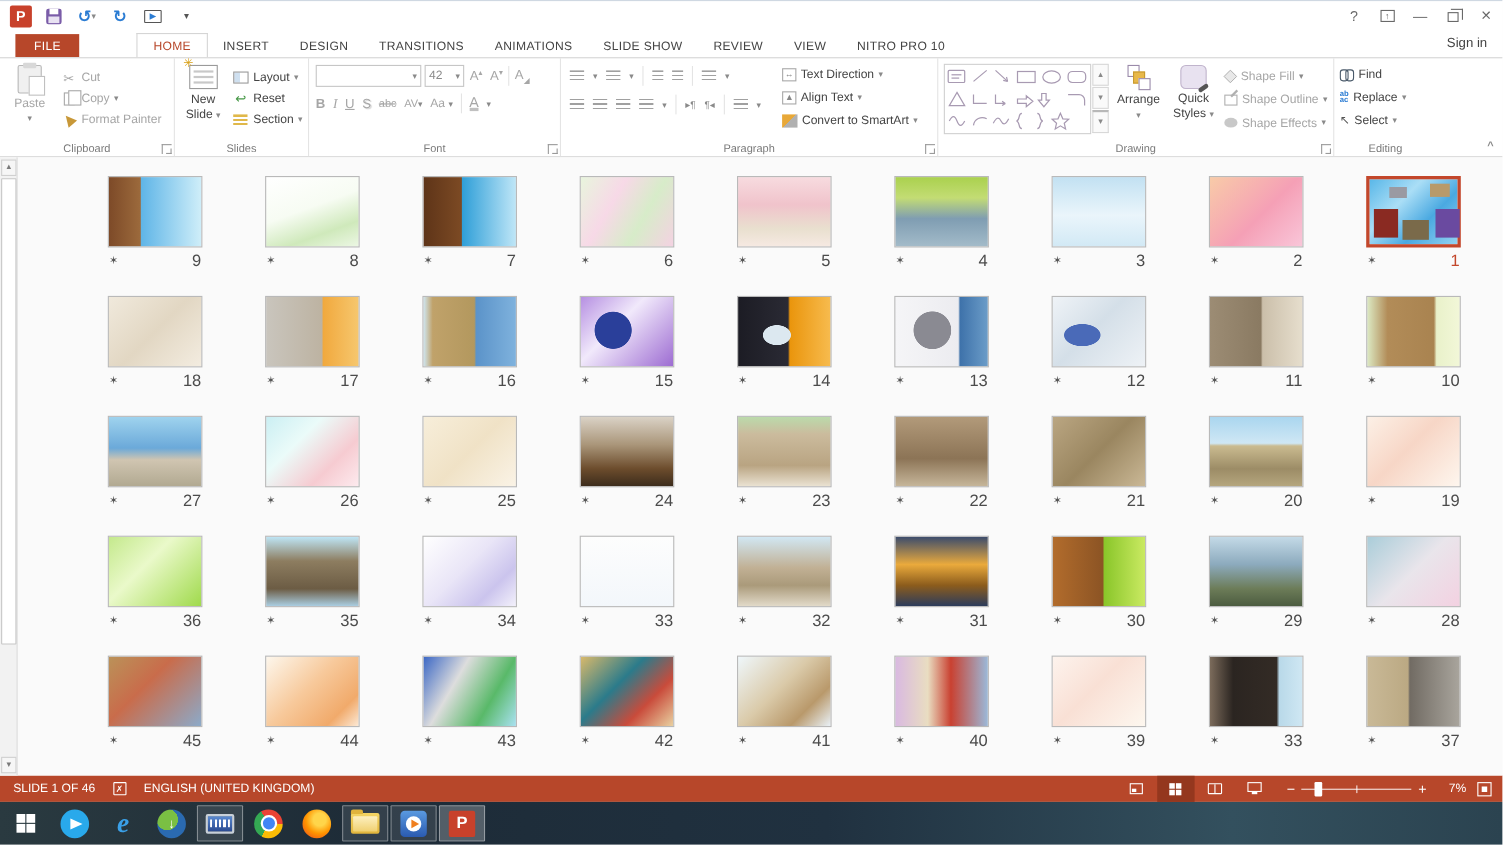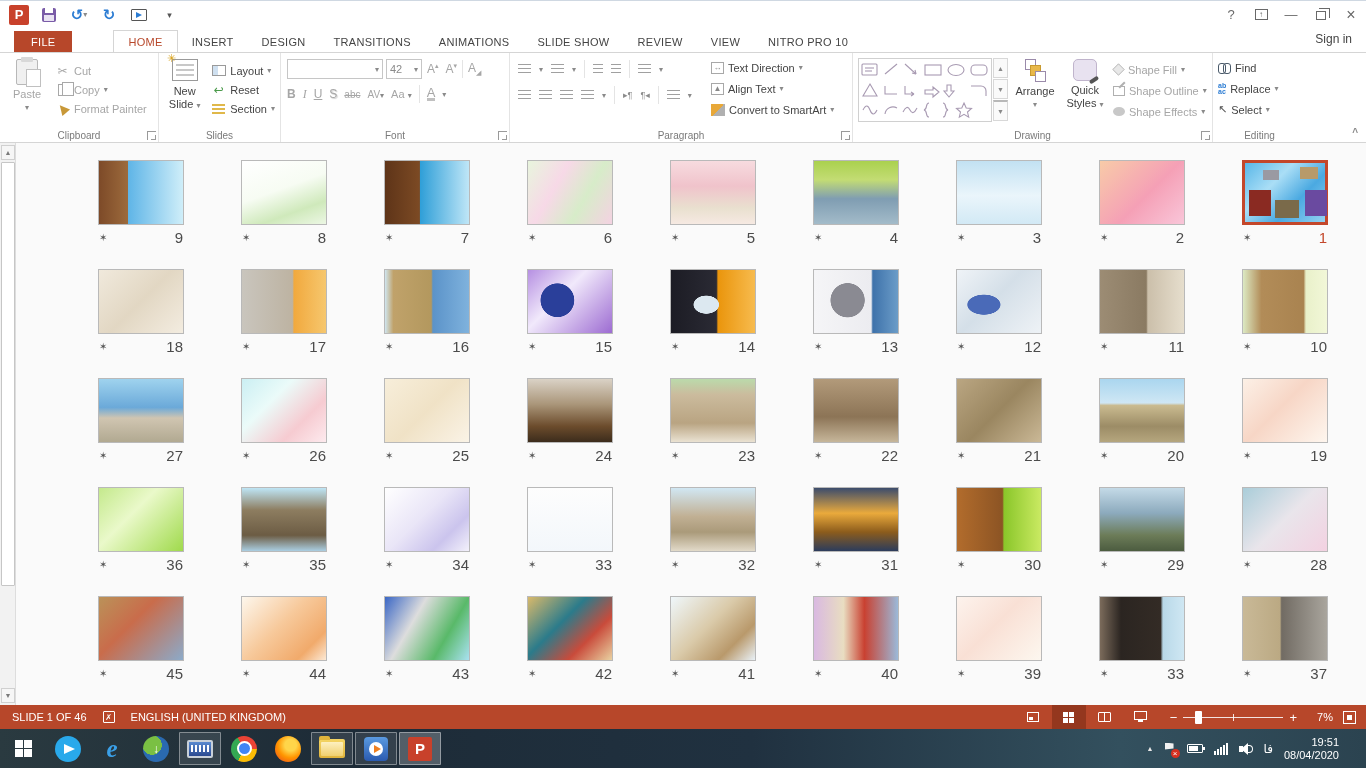--- a/index.html
+++ b/index.html
@@ -20,21 +20,21 @@
   .title-text { position:absolute; left:0; right:0; text-align:center; font-size:12px; color:#444; pointer-events:none; }
   .winbtns { margin-left:auto; display:flex; align-items:center; height:100%; }
   .winbtn { width:30px; height:100%; display:flex; align-items:center; justify-content:center; color:#696969; font-size:13px; }
   .ribbonopts-ic { width:13px; height:11px; border:1px solid #696969; font-size:8px; color:#696969; display:flex; align-items:center; justify-content:center; }
   .restore-ic { width:10px; height:9px; border:1px solid #696969; position:relative; margin-top:2px; }
   .restore-ic::before { content:""; position:absolute; left:2px; top:-4px; width:10px; height:9px; border:1px solid #696969; border-bottom:none; border-left:none; }
 
   
   .tabsrow { height:24px; background:#fff; display:flex; align-items:flex-end; position:relative; }
   .tab { font-size:11px; color:#444; padding:5px 14px 4px; letter-spacing:.3px; cursor:default; }
-  .tab.file { background:#B7472A; color:#fff; padding:5px 17px 4px; margin-right:1px; }
+  .tab.file { background:#B7472A; color:#fff; padding:5px 17px 4px; margin-right:12px; }
   .tab.active { color:#B7472A; background:#fff; border:1px solid #d5d5d5; border-bottom:1px solid #fff; margin-bottom:-1px;margin-left:40px; }
   .signin { position:absolute; right:14px; top:4px; font-size:12px; color:#444; }
 
   
   .ribbon { height:91px; background:#fff; border-top:1px solid #d5d5d5; border-bottom:1px solid #d5d5d5; display:flex; position:relative; }
   .group { position:relative; height:100%; padding:2px 2px 14px; border-right:1px solid #e4e4e4; }
   .glabel { position:absolute; bottom:1px; left:0; right:0; text-align:center; font-size:10px; color:#7a7a7a; }
   .launcher { position:absolute; right:2px; bottom:2px; width:9px; height:9px; border-left:1px solid #9a9a9a; border-top:1px solid #9a9a9a; }
   .launcher::after { content:""; position:absolute; right:0px; bottom:0px; width:4px; height:4px; border-right:1px solid #9a9a9a; border-bottom:1px solid #9a9a9a; }
   .bigbtn { display:flex; flex-direction:column; align-items:center; justify-content:flex-start; width:50px; height:72px; padding-top:4px; font-size:11px; color:#444; text-align:center; line-height:13px; }
@@ -871,34 +871,13 @@
       <span class="folder"></span>
     </div>
   <div class="tb-app open">
       <span class="wmp">
         <i></i>
       </span>
     </div>
   <div class="tb-app open active">
       <span class="ppt-sq">P</span>
     </div>
-  <div class="tray">
-    <span class="tray-expand">▲</span>
-    <span class="flag-ic"></span>
-    <span class="batt-ic"></span>
-    <span class="net-ic">
-        <i></i>
-        <i></i>
-        <i></i>
-        <i></i>
-        <i></i>
-      </span>
-    <span class="spk-ic">
-        <span class="spk-wave"></span>
-      </span>
-    <span class="lang-ind">فا</span>
-    <span class="clock">
-      <span>19:51</span><br>
-      <span>08/04/2020</span>
-    </span>
-    <span class="showdesk"></span>
-  </div>
 </div>
 
 </body></html>

